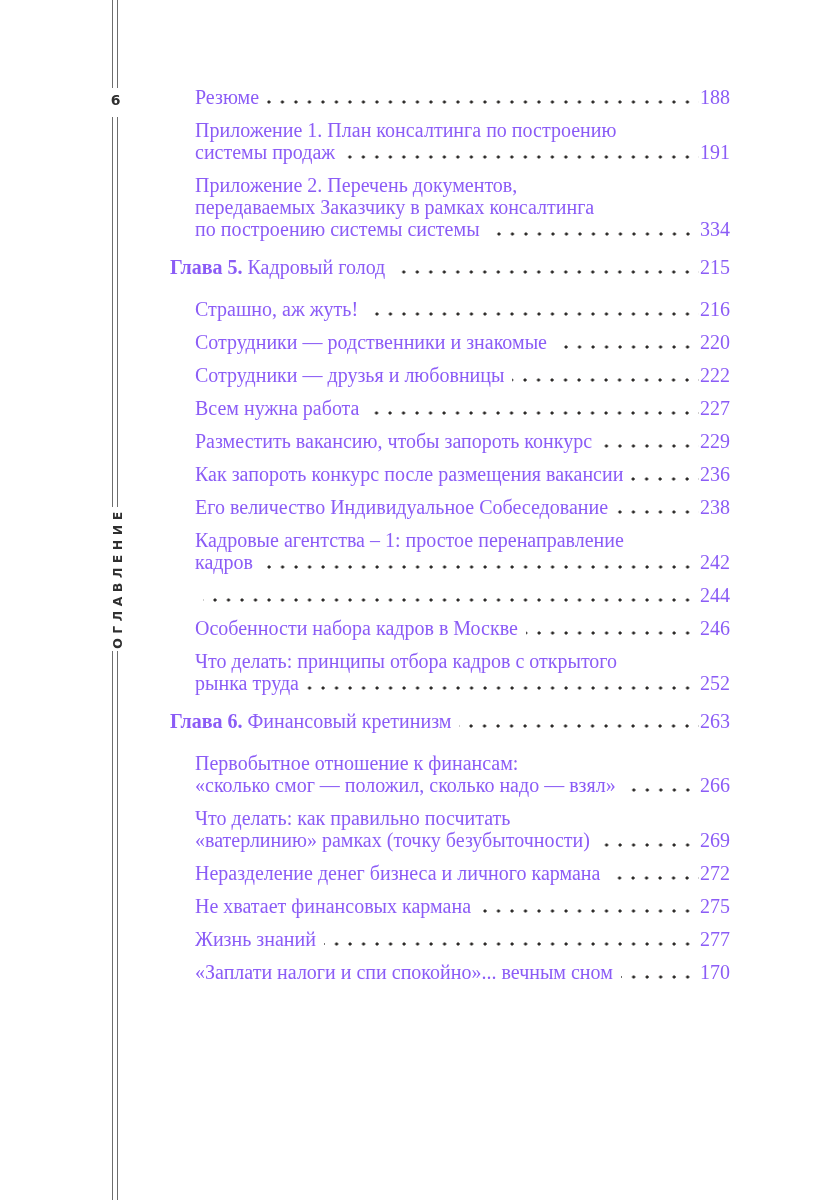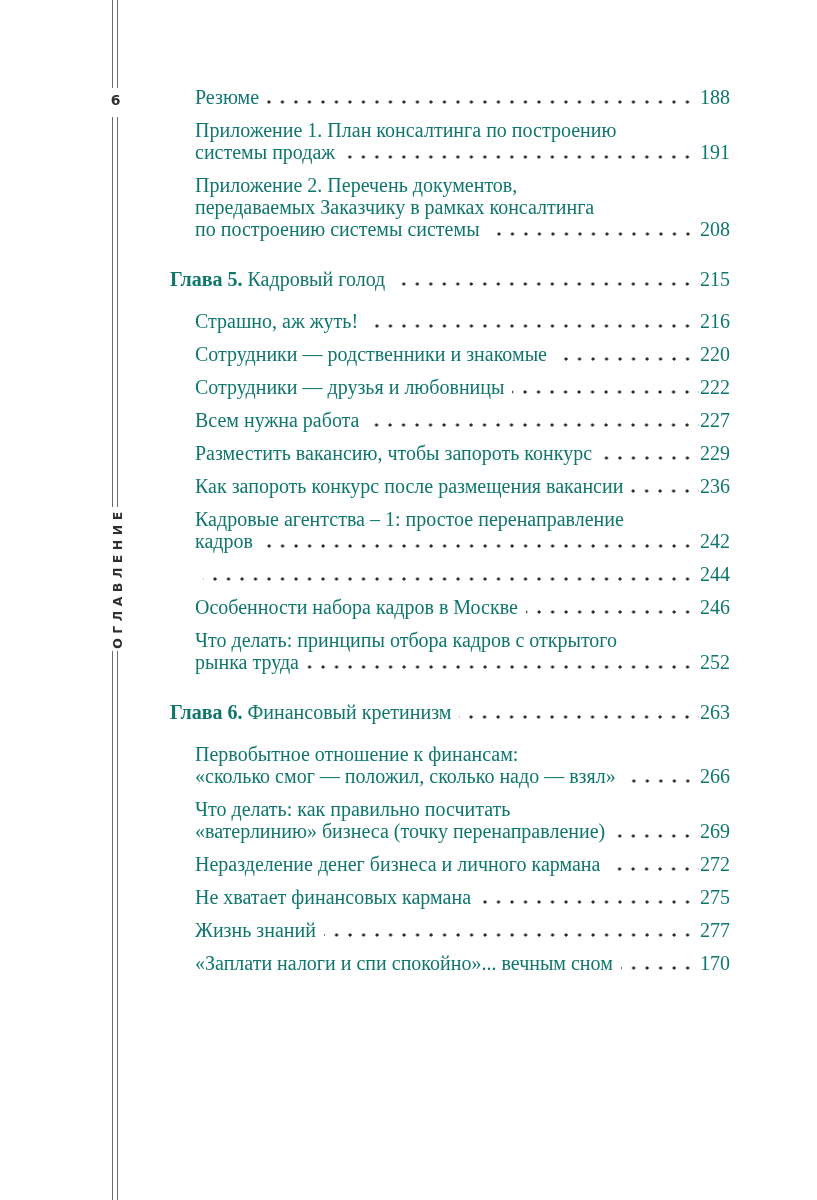--- a/index.html
+++ b/index.html
@@ -33,25 +33,25 @@
     position: absolute; left: 117px; top: 578px;
     transform: translate(-50%, -50%) rotate(-90deg);
     font-family: "DejaVu Sans", sans-serif;
     font-weight: 700; font-size: 12.5px; letter-spacing: 4.5px;
     color: #2f2f2f; white-space: nowrap;
   }
 
   
   .toc {
     position: absolute; left: 170px; top: 86px; width: 560px;
-    font-size: 20px; line-height: 22px; color: #0f766e;
+    font-size: 20px; line-height: 22px; color: #8b5cf6;
   }
   .entry { margin-bottom: 11px; }
   .entry .line { padding-left: 25px; white-space: nowrap; }
-  .entry.chapter { margin-top: 28px; margin-bottom: 20px; }
+  .entry.chapter { margin-top: 16px; margin-bottom: 20px; }
   .entry.chapter .line { padding-left: 0; }
   .entry.chapter b { font-weight: 700; }
 
   .line.last { display: flex; align-items: baseline; }
   .line.last .txt { flex: 0 0 auto; }
   .leader {
     flex: 1 1 auto; min-width: 12px; height: 4px;
     margin: 0 1px 0 8px;
     background-image: radial-gradient(circle at 2px 2px, #2b2927 1.25px, rgba(0,0,0,0) 1.9px);
     background-size: 13.5px 4px;
@@ -84,21 +84,21 @@
           <span class="leader"></span>
           <span class="pg">191</span>
         </div>
       </div>
       <div class="entry">
         <div class="line"><span class="txt">Приложение 2. Перечень документов,</span></div>
         <div class="line"><span class="txt">передаваемых Заказчику в рамках консалтинга</span></div>
         <div class="line last">
           <span class="txt">по построению системы системы</span>
           <span class="leader"></span>
-          <span class="pg">208</span>
+          <span class="pg">334</span>
         </div>
       </div>
       <div class="entry chapter">
         <div class="line last">
           <span class="txt"><b>Глава 5. </b>Кадровый голод</span>
           <span class="leader"></span>
           <span class="pg">215</span>
         </div>
       </div>
       <div class="entry">
@@ -137,20 +137,27 @@
         </div>
       </div>
       <div class="entry">
         <div class="line last">
           <span class="txt">Как запороть конкурс после размещения вакансии</span>
           <span class="leader"></span>
           <span class="pg">236</span>
         </div>
       </div>
       <div class="entry">
+        <div class="line last">
+          <span class="txt">Его величество Индивидуальное Собеседование</span>
+          <span class="leader"></span>
+          <span class="pg">238</span>
+        </div>
+      </div>
+      <div class="entry">
         <div class="line"><span class="txt">Кадровые агентства – 1: простое перенаправление</span></div>
         <div class="line last">
           <span class="txt">кадров</span>
           <span class="leader"></span>
           <span class="pg">242</span>
         </div>
       </div>
       <div class="entry">
         <div class="line last">
           <span class="leader"></span>
@@ -183,21 +190,21 @@
         <div class="line"><span class="txt">Первобытное отношение к финансам:</span></div>
         <div class="line last">
           <span class="txt">«сколько смог — положил, сколько надо — взял»</span>
           <span class="leader"></span>
           <span class="pg">266</span>
         </div>
       </div>
       <div class="entry">
         <div class="line"><span class="txt">Что делать: как правильно посчитать</span></div>
         <div class="line last">
-          <span class="txt">«ватерлинию» бизнеса (точку перенаправление)</span>
+          <span class="txt">«ватерлинию» рамках (точку безубыточности)</span>
           <span class="leader"></span>
           <span class="pg">269</span>
         </div>
       </div>
       <div class="entry">
         <div class="line last">
           <span class="txt">Неразделение денег бизнеса и личного кармана</span>
           <span class="leader"></span>
           <span class="pg">272</span>
         </div>

